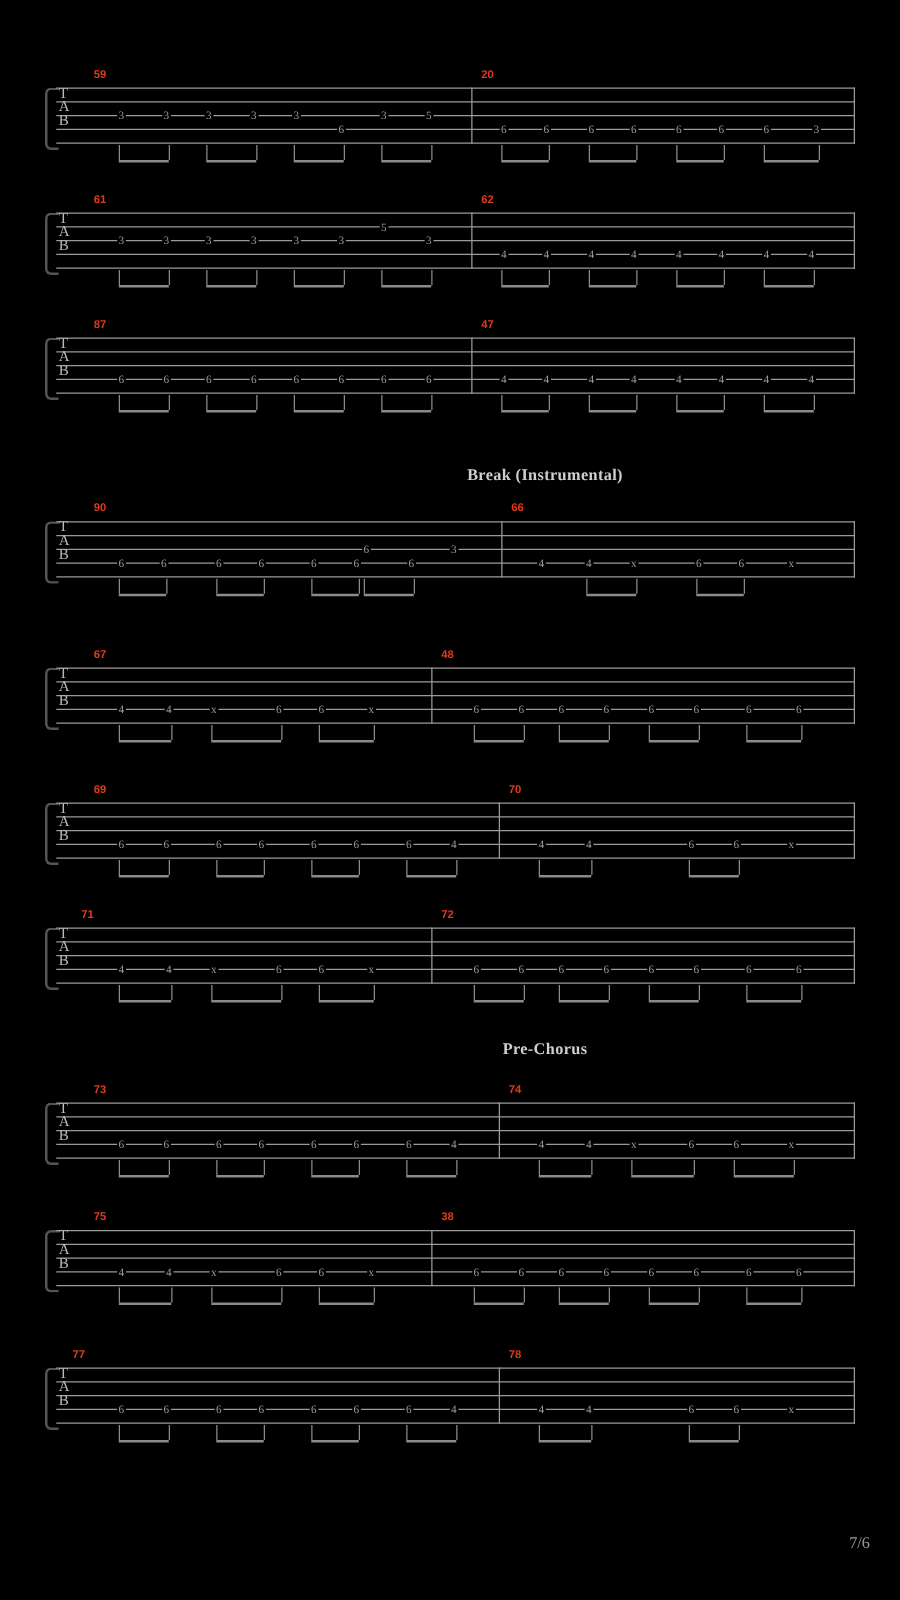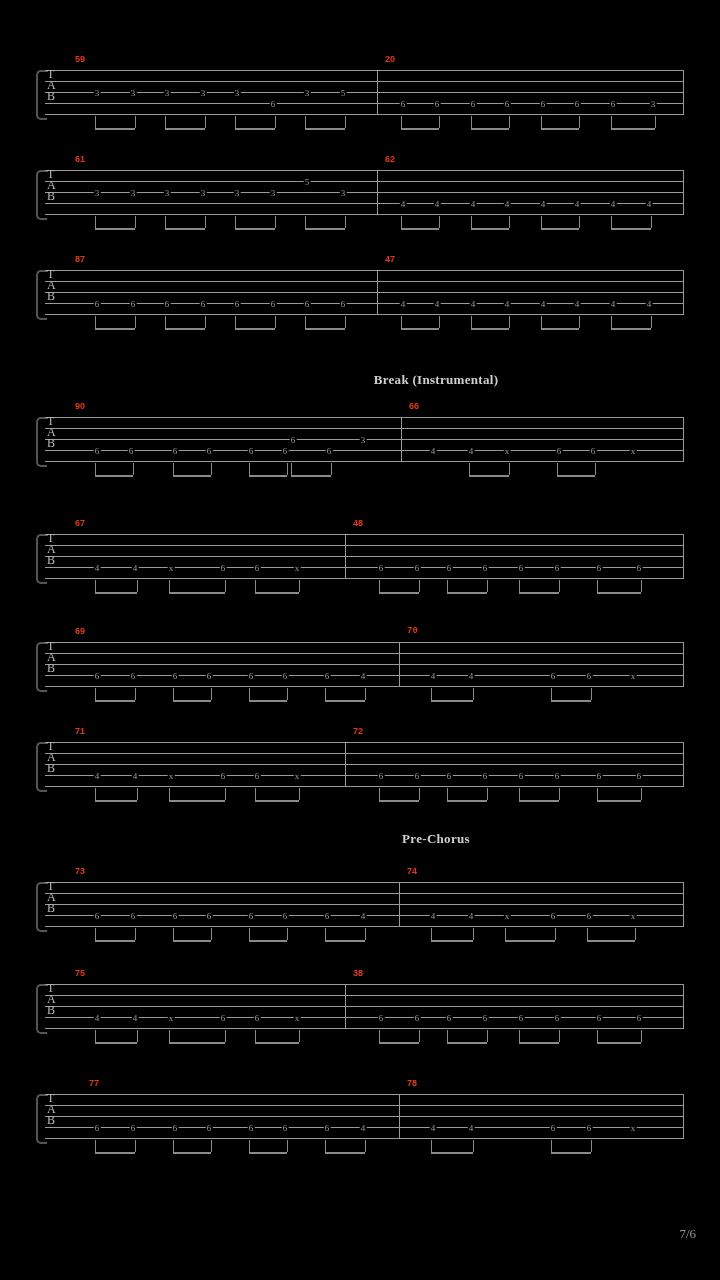--- a/index.html
+++ b/index.html
@@ -472,21 +472,21 @@
           <div class="stem" style="left: 280px; top: 46px; height: 12px;"></div>
           <div class="stem" style="left: 320px; top: 46px; height: 12px;"></div>
           <div class="beam" style="left: 386px; top: 58px; width: 42px;"></div>
           <div class="stem" style="left: 386px; top: 46px; height: 12px;"></div>
           <div class="stem" style="left: 428px; top: 46px; height: 12px;"></div>
           <div class="beam" style="left: 506px; top: 58px; width: 40px;"></div>
           <div class="stem" style="left: 506px; top: 46px; height: 12px;"></div>
           <div class="stem" style="left: 546px; top: 46px; height: 12px;"></div>
         </div>
         <div class="barnum" style="left: 39px;">69</div>
-        <div class="barnum" style="left: 371px; font-family: Liberation Mono, monospace;">70</div>
+        <div class="barnum" style="left: 371px;">70</div>
       </div>
       <div class="system" style="top: 720px;">
         <div class="bracket"></div>
         <div class="staff">
           <div class="line l0"></div>
           <div class="line l1"></div>
           <div class="line l2"></div>
           <div class="line l3"></div>
           <div class="line l4"></div>
           <div class="tabclef">
@@ -525,21 +525,21 @@
           <div class="beam" style="left: 402px; top: 58px; width: 40px;"></div>
           <div class="stem" style="left: 402px; top: 46px; height: 12px;"></div>
           <div class="stem" style="left: 442px; top: 46px; height: 12px;"></div>
           <div class="beam" style="left: 474px; top: 58px; width: 40px;"></div>
           <div class="stem" style="left: 474px; top: 46px; height: 12px;"></div>
           <div class="stem" style="left: 514px; top: 46px; height: 12px;"></div>
           <div class="beam" style="left: 552px; top: 58px; width: 44px;"></div>
           <div class="stem" style="left: 552px; top: 46px; height: 12px;"></div>
           <div class="stem" style="left: 596px; top: 46px; height: 12px;"></div>
         </div>
-        <div class="barnum" style="left: 39px;">71</div>
+        <div class="barnum" style="left: 29px;">71</div>
         <div class="barnum" style="left: 317px;">72</div>
       </div>
       <div class="system" style="top: 860px;">
         <div class="bracket"></div>
         <div class="staff">
           <div class="line l0"></div>
           <div class="line l1"></div>
           <div class="line l2"></div>
           <div class="line l3"></div>
           <div class="line l4"></div>
@@ -683,21 +683,21 @@
           <div class="beam" style="left: 280px; top: 58px; width: 40px;"></div>
           <div class="stem" style="left: 280px; top: 46px; height: 12px;"></div>
           <div class="stem" style="left: 320px; top: 46px; height: 12px;"></div>
           <div class="beam" style="left: 386px; top: 58px; width: 42px;"></div>
           <div class="stem" style="left: 386px; top: 46px; height: 12px;"></div>
           <div class="stem" style="left: 428px; top: 46px; height: 12px;"></div>
           <div class="beam" style="left: 506px; top: 58px; width: 40px;"></div>
           <div class="stem" style="left: 506px; top: 46px; height: 12px;"></div>
           <div class="stem" style="left: 546px; top: 46px; height: 12px;"></div>
         </div>
-        <div class="barnum" style="left: 53px;">77</div>
+        <div class="barnum" style="left: 22px;">77</div>
         <div class="barnum" style="left: 371px; text-align: right;">78</div>
       </div>
     </div>
 
   <div id="sections-root">
       <div class="sectiontitle" style="left: 286px; top: 372px; width: 300px;">Break (Instrumental)</div>
       <div class="sectiontitle" style="left: 286px; top: 831px; width: 300px;">Pre-Chorus</div>
     </div>
 
   <div class="pagenum">7/6</div>

